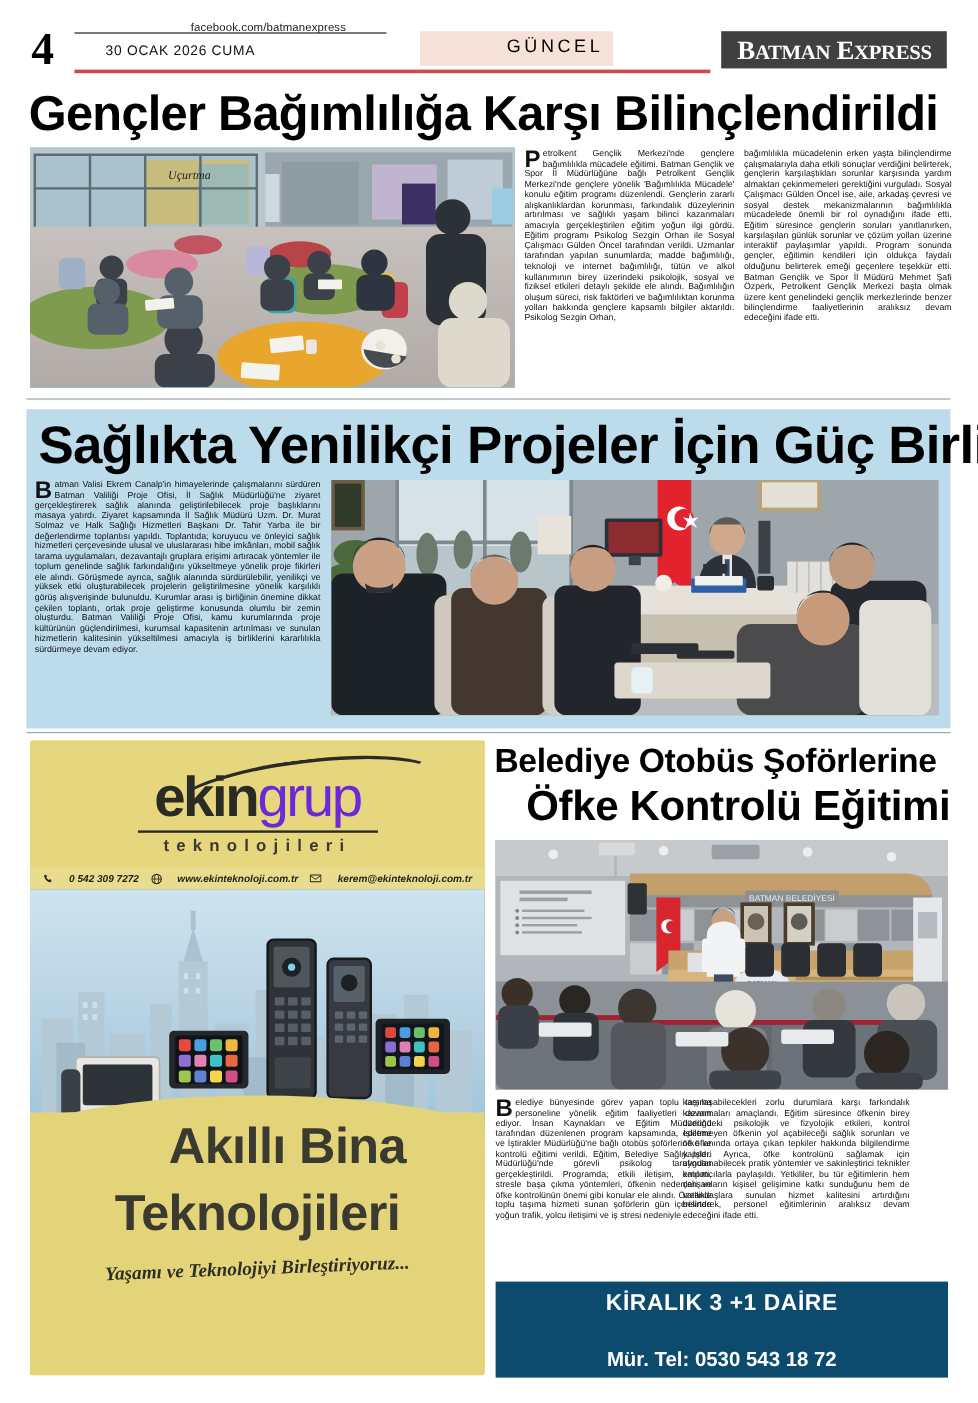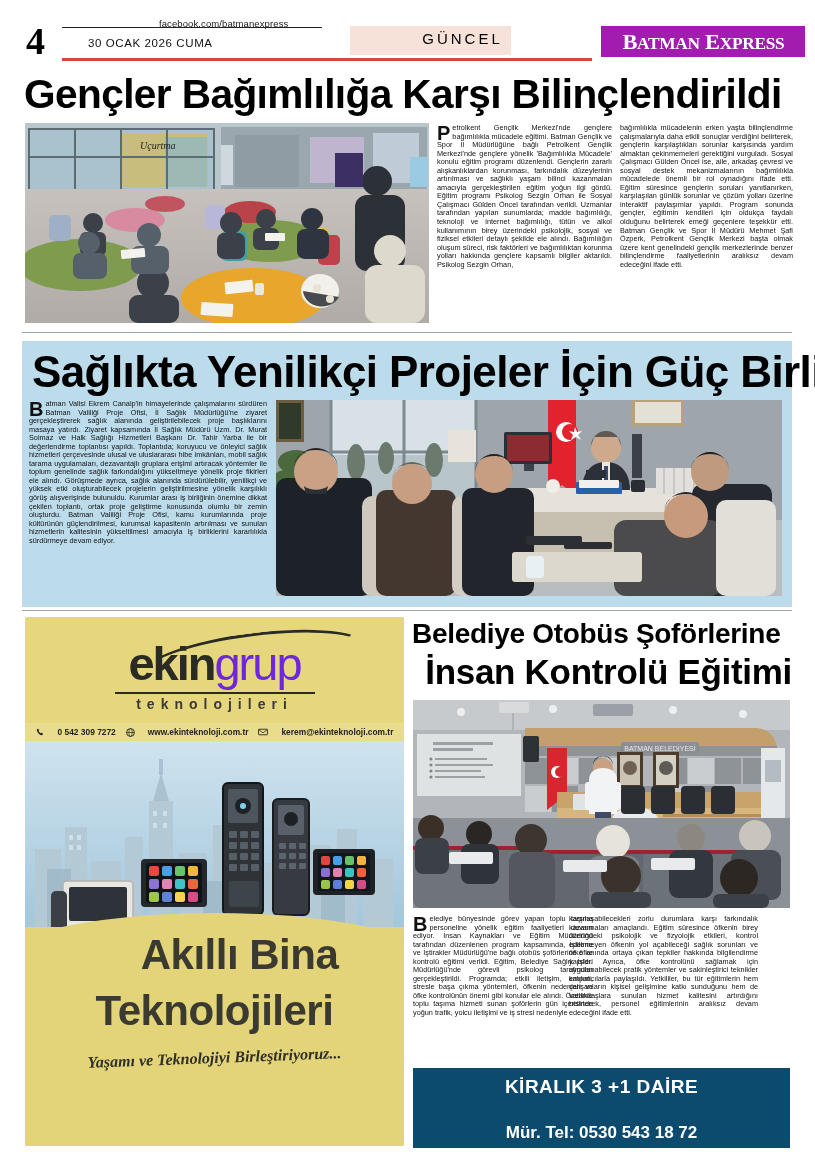--- a/index.html
+++ b/index.html
@@ -9,21 +9,21 @@
 
   
   .masthead{position:absolute;left:0;top:0;width:815px;height:70px;}
   .pagenum{position:absolute;left:26px;top:22px;font-size:38px;font-weight:bold;line-height:1;font-family:"Liberation Serif",serif;color:#000;}
   .fb-line{position:absolute;left:62px;top:27px;width:260px;height:1px;background:#222;}
   .fb-url{position:absolute;left:159px;top:18px;font-size:9.5px;color:#1a1a1a;letter-spacing:.1px;}
   .issue-date{position:absolute;left:88px;top:37px;font-size:11.5px;font-family:"Liberation Sans Narrow","Liberation Sans",sans-serif;letter-spacing:.6px;color:#111;font-weight:500;text-align:right;}
   .section-band{position:absolute;left:350px;top:26px;width:161px;height:29px;background:#f7e2da;}
   .section-title{position:absolute;left:350px;top:30px;width:161px;text-align:center;font-size:15px;letter-spacing:3px;color:#000000;font-family:"Liberation Sans Narrow","Liberation Sans",sans-serif;margin-left:32px;}
   .rule-red{position:absolute;left:62px;top:58px;width:530px;height:2.5px;background:#d3484a;}
-  .logo-box{position:absolute;left:601px;top:26px;width:204px;height:31px;background:#a21caf;display:flex;align-items:center;justify-content:center;overflow:hidden;}
+  .logo-box{position:absolute;left:601px;top:26px;width:188px;height:31px;background:#404040;display:flex;align-items:center;justify-content:center;overflow:hidden;}
   .logo-text{font-family:"Liberation Serif",serif;font-weight:bold;color:#fff;font-size:22px;letter-spacing:-.3px;white-space:nowrap;line-height:1;transform:scaleX(1.02);}
   .logo-text .sm{font-size:17px;}
 
   
   .a1-head{position:absolute;left:24px;top:72px;width:767px;height:44px;font-family:"Liberation Sans Narrow","Liberation Sans",sans-serif;font-weight:bold;font-size:41px;line-height:44px;letter-spacing:-.6px;color:#000;white-space:nowrap;transform:scaleX(.99);transform-origin:left center;}
   .a1-photo{position:absolute;left:25px;top:123px;width:404px;height:200px;overflow:hidden;background:#14b8a6;}
   .a1-col1{position:absolute;left:437px;top:124px;width:175px;height:200px;}
   .a1-col2{position:absolute;left:620px;top:124px;width:173px;height:200px;}
 
   .body-txt{font-size:7.3px;line-height:8.55px;text-align:justify;color:#111;font-family:"Liberation Sans Narrow","Liberation Sans",sans-serif;}
@@ -39,21 +39,21 @@
 
   
   .ad{position:absolute;left:25px;top:617px;width:379px;height:529px;background:#e3d479;overflow:hidden;border-radius:2px;}
   .ad-top{position:absolute;left:0;top:0;width:379px;height:110px;background:#e6d77e;}
   .ad-logo{position:absolute;left:0;top:22px;width:379px;text-align:center;font-family:"Liberation Sans",sans-serif;font-size:47px;font-weight:bold;color:#2b2b26;letter-spacing:-2px;line-height:50px;}
   .ad-logo .thin{font-weight:normal;color:#6d28d9;}
   .ad-swoosh{position:absolute;left:118px;top:16px;width:218px;height:46px;border:3.5px solid #2b2b26;border-radius:50%/50%;border-color:#2b2b26 transparent transparent transparent;transform:rotate(-7deg);}
   .ad-underline{position:absolute;left:90px;top:75px;width:200px;height:2px;background:#2b2b26;}
   .ad-sub{position:absolute;left:0;top:79px;width:379px;text-align:center;font-size:14px;letter-spacing:6px;color:#3a3a32;font-weight:bold;}
   .ad-contact{position:absolute;left:0;top:106px;width:379px;height:18px;background:#e9dc8d;display:flex;align-items:center;justify-content:center;gap:10px;font-size:8.4px;font-weight:bold;color:#24241f;}
-  .ad-contact span{display:inline-flex;align-items:center;gap:13px;}
+  .ad-contact span{display:inline-flex;align-items:center;gap:13px;font-style:italic;}
   .ad-photo{position:absolute;left:0;top:124px;width:379px;height:203px;overflow:hidden;background:#9fb7c8;}
   .ad-curve{position:absolute;left:-40px;top:296px;width:460px;height:110px;background:#e3d479;border-radius:50%;}
   .ad-bottom{position:absolute;left:0;top:345px;width:379px;height:184px;background:#e3d479;}
   .ad-h1{position:absolute;left:0;top:310px;width:379px;text-align:center;font-size:42px;font-weight:bold;color:#3a3a30;line-height:56px;letter-spacing:-.5px;padding-left:25px;}
   .ad-h2{position:absolute;left:0;top:366px;width:379px;text-align:center;font-size:42px;font-weight:bold;color:#3a3a30;line-height:56px;letter-spacing:-.5px;}
   .ad-slogan{position:absolute;left:0;top:432px;width:379px;text-align:center;font-family:"Liberation Serif",serif;font-style:italic;font-weight:bold;font-size:16px;color:#2e2e26;transform:rotate(-2.2deg);}
 
   
   .a3-head1{position:absolute;left:412px;top:618px;width:380px;text-align:left;font-family:"Liberation Sans Narrow","Liberation Sans",sans-serif;font-weight:bold;font-size:28px;line-height:32px;letter-spacing:-.3px;color:#000;white-space:nowrap;}
   .a3-head2{position:absolute;left:412px;top:652px;width:380px;text-align:right;font-family:"Liberation Sans Narrow","Liberation Sans",sans-serif;font-weight:bold;font-size:35px;line-height:40px;letter-spacing:-.3px;color:#000;white-space:nowrap;}
@@ -452,21 +452,21 @@
     </div>
 
     <div class="ad-curve"></div>
     <div class="ad-bottom"></div>
     <div class="ad-h1">Akıllı Bina</div>
     <div class="ad-h2">Teknolojileri</div>
     <div class="ad-slogan">Yaşamı ve Teknolojiyi Birleştiriyoruz...</div>
   </div>
 
   <div class="a3-head1">Belediye Otobüs Şoförlerine</div>
-  <div class="a3-head2">İnsan Kontrolü Eğitimi</div>
+  <div class="a3-head2">Öfke Kontrolü Eğitimi</div>
 
   <div class="a3-photo">
     <svg class="scene" viewBox="0 0 377 208" preserveAspectRatio="none">
       <rect width="377" height="208" fill="#9ba1a6"></rect>
 
       <rect x="0" y="0" width="377" height="34" fill="#c6cacd"></rect>
       <g fill="#eceef0">
           <circle cx="48" cy="12" r="4"></circle>
           <circle cx="140" cy="9" r="4"></circle>
           <circle cx="260" cy="10" r="4"></circle>

